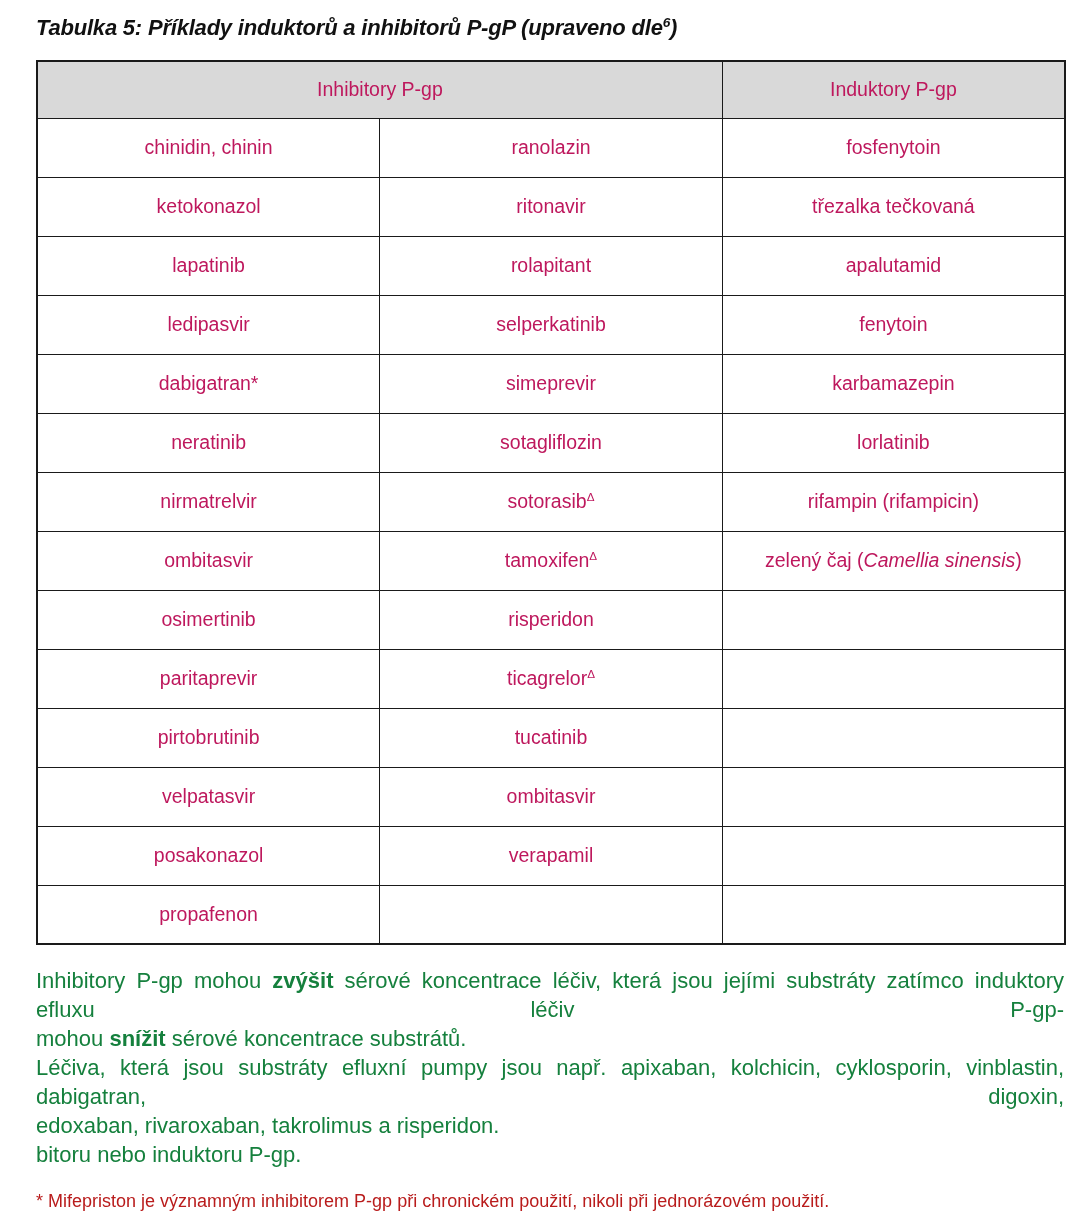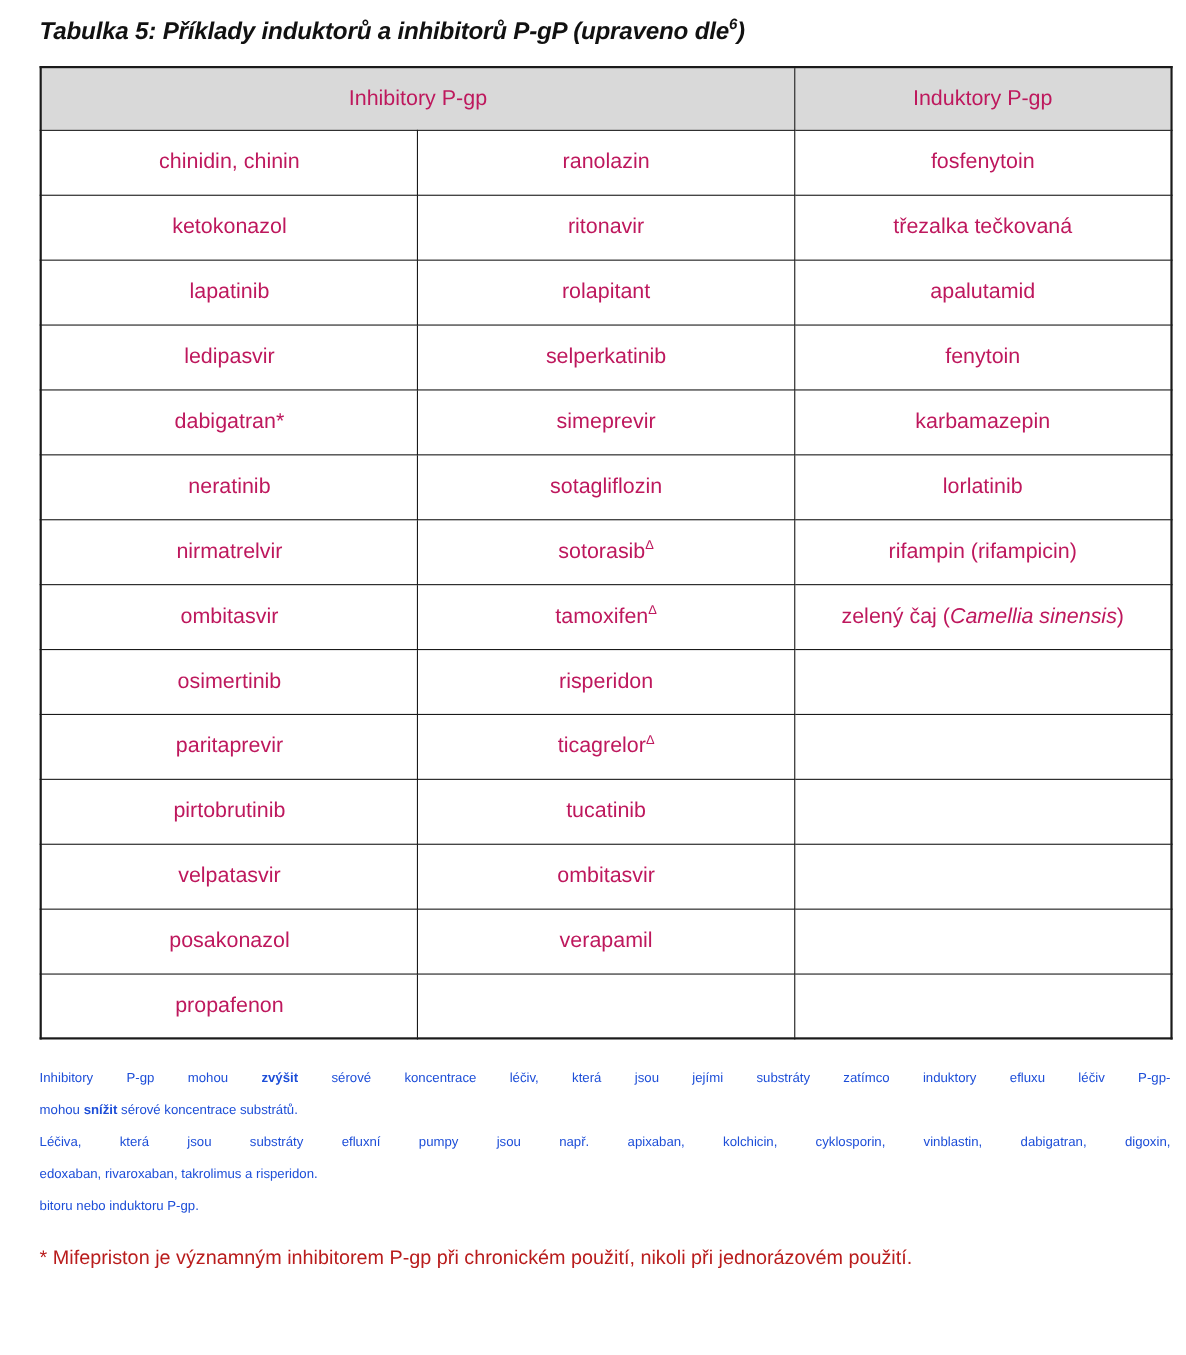--- a/index.html
+++ b/index.html
@@ -54,23 +54,23 @@
   table.pgp tbody td { height: 59px; background: #ffffff; }
   td sup {
     font-size: 0.6em;
     vertical-align: super;
     line-height: 0;
   }
   .latin { font-style: italic; }
   .notes {
     margin-top: 21px;
     width: 1028px;
-    font-size: 12px;
+    font-size: 22px;
     line-height: 29px;
-    color: #1d4ed8;
+    color: #15803d;
   }
   .notes .line { width: 100%; white-space: normal; }
   .notes .line.fill {
     text-align: justify;
     text-align-last: justify;
   }
   .notes b { font-weight: bold; text-align: center; }
   .footnotes {
     margin-top: 18px;
     width: 1028px;

